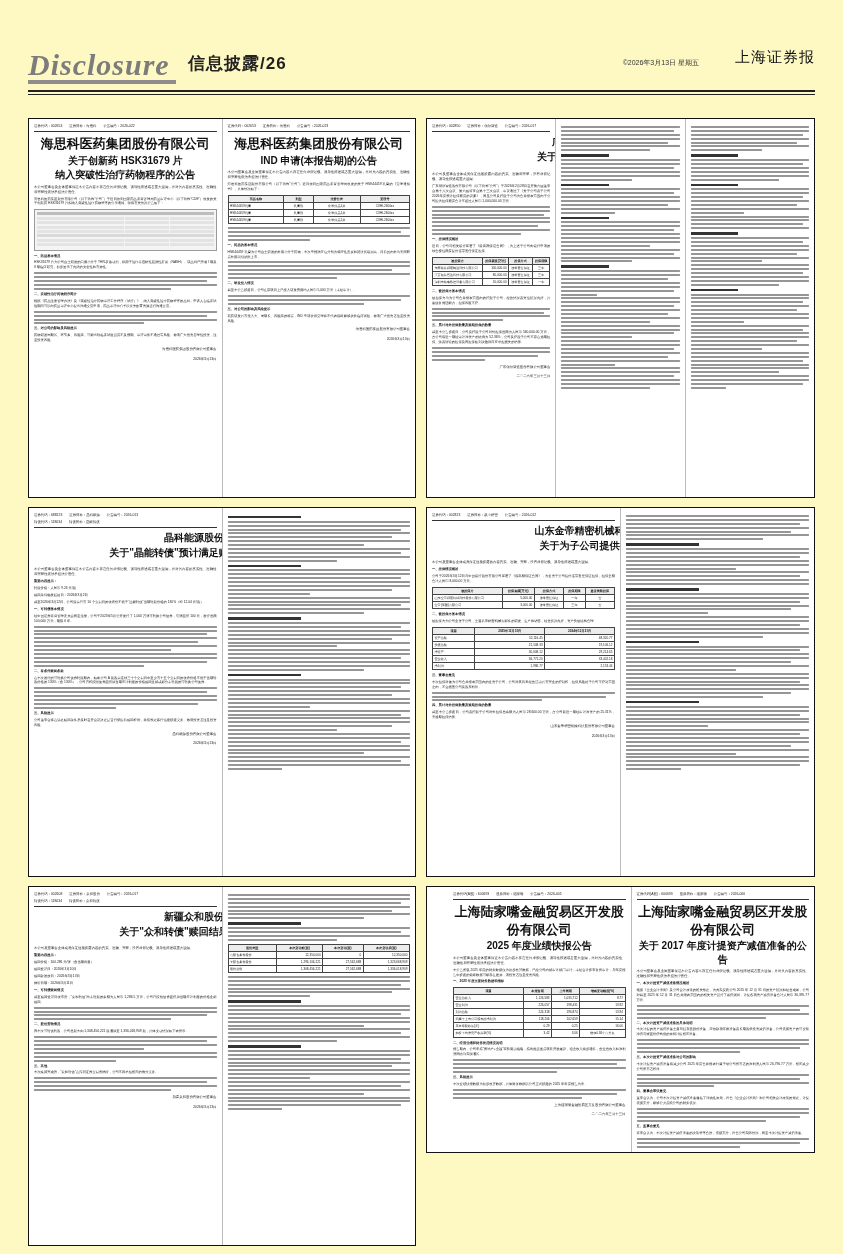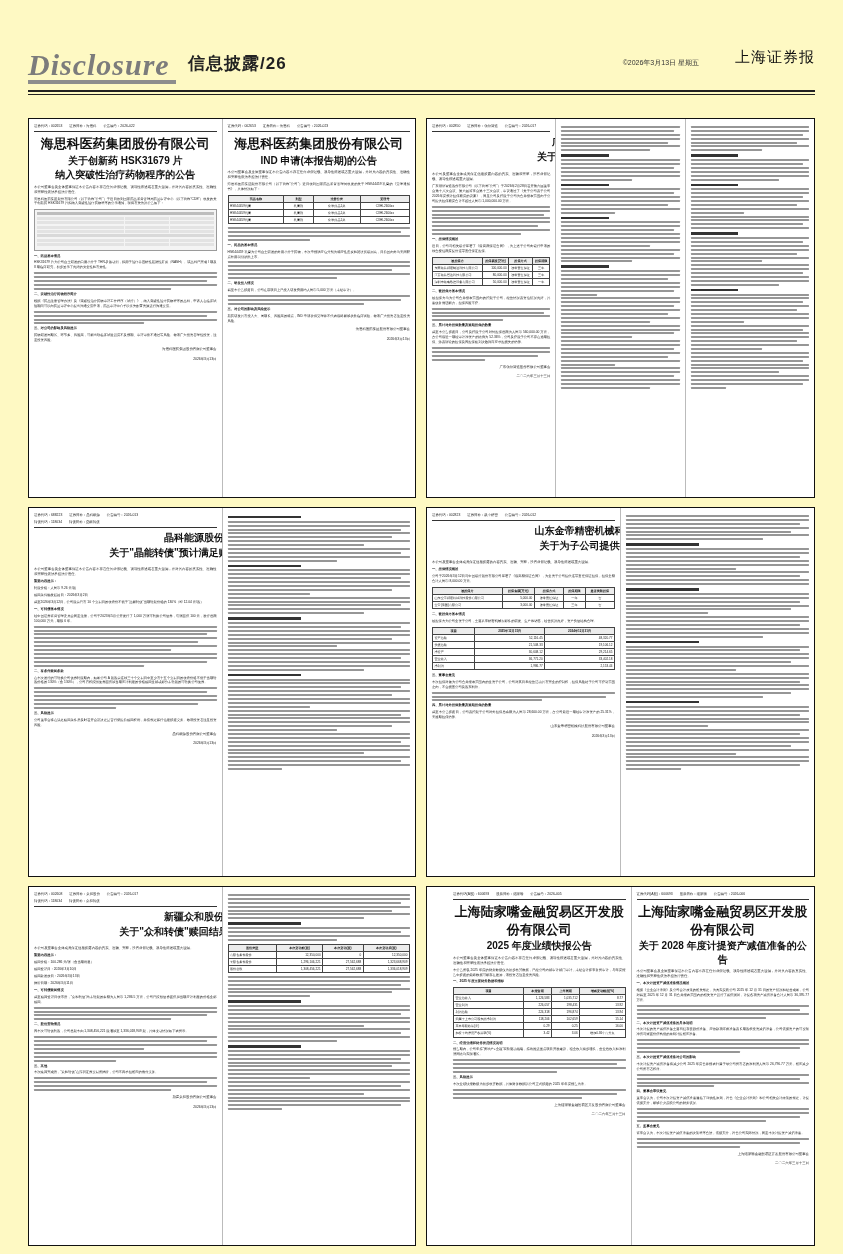--- a/index.html
+++ b/index.html
@@ -848,21 +848,21 @@
                 <div class="ln s75"></div>
               <div class="ln s100"></div>
                 <div class="ln s100"></div>
                 <div class="ln s95"></div>
                 <div class="ln s30"></div>
             </div>
           </div>
         </div>
       </div>
 
-      <div class="block" style="width:389px;height:360px;padding-left:21px;">
+      <div class="block" style="width:389px;height:267px;padding-left:21px;">
         <div class="cols">
           <div class="col">
             <div class="meta">
               <span>证券代码(A股)：600693</span>
               <span>股票简称：陆家嘴</span>
               <span>公告编号：2026-005</span>
             </div>
             <div class="hr-thin"></div>
             <div class="title t1">上海陆家嘴金融贸易区开发股份有限公司</div>
             <div class="title t2">2025 年度业绩快报公告</div>
@@ -935,21 +935,21 @@
           </div>
 
           <div class="col">
             <div class="meta">
               <span>证券代码(A股)：600693</span>
               <span>股票简称：陆家嘴</span>
               <span>公告编号：2026-006</span>
             </div>
             <div class="hr-thin"></div>
             <div class="title t1">上海陆家嘴金融贸易区开发股份有限公司</div>
-            <div class="title t2">关于 2028 年度计提资产减值准备的公告</div>
+            <div class="title t2">关于 2017 年度计提资产减值准备的公告</div>
             <div class="sub">本公司董事会及全体董事保证本公告内容不存在任何虚假记载、误导性陈述或者重大遗漏，并对其内容的真实性、准确性和完整性依法承担法律责任。</div>
             <div class="body bold">一、本次计提资产减值准备情况概述</div>
             <div class="body">根据《企业会计准则》及公司会计政策的相关规定，为真实反映公司 2025 年 12 月 31 日的资产状况和经营成果，公司对截至 2025 年 12 月 31 日合并报表范围内的相关资产进行了减值测试，计提各项资产减值准备合计人民币 36,395.77 万元。</div>
             <div class="lines">
               <div class="ln s100"></div>
                 <div class="ln s95"></div>
                 <div class="ln s100"></div>
                 <div class="ln s75"></div>
             </div>
             <div class="body bold">二、本次计提资产减值准备的具体说明</div>

